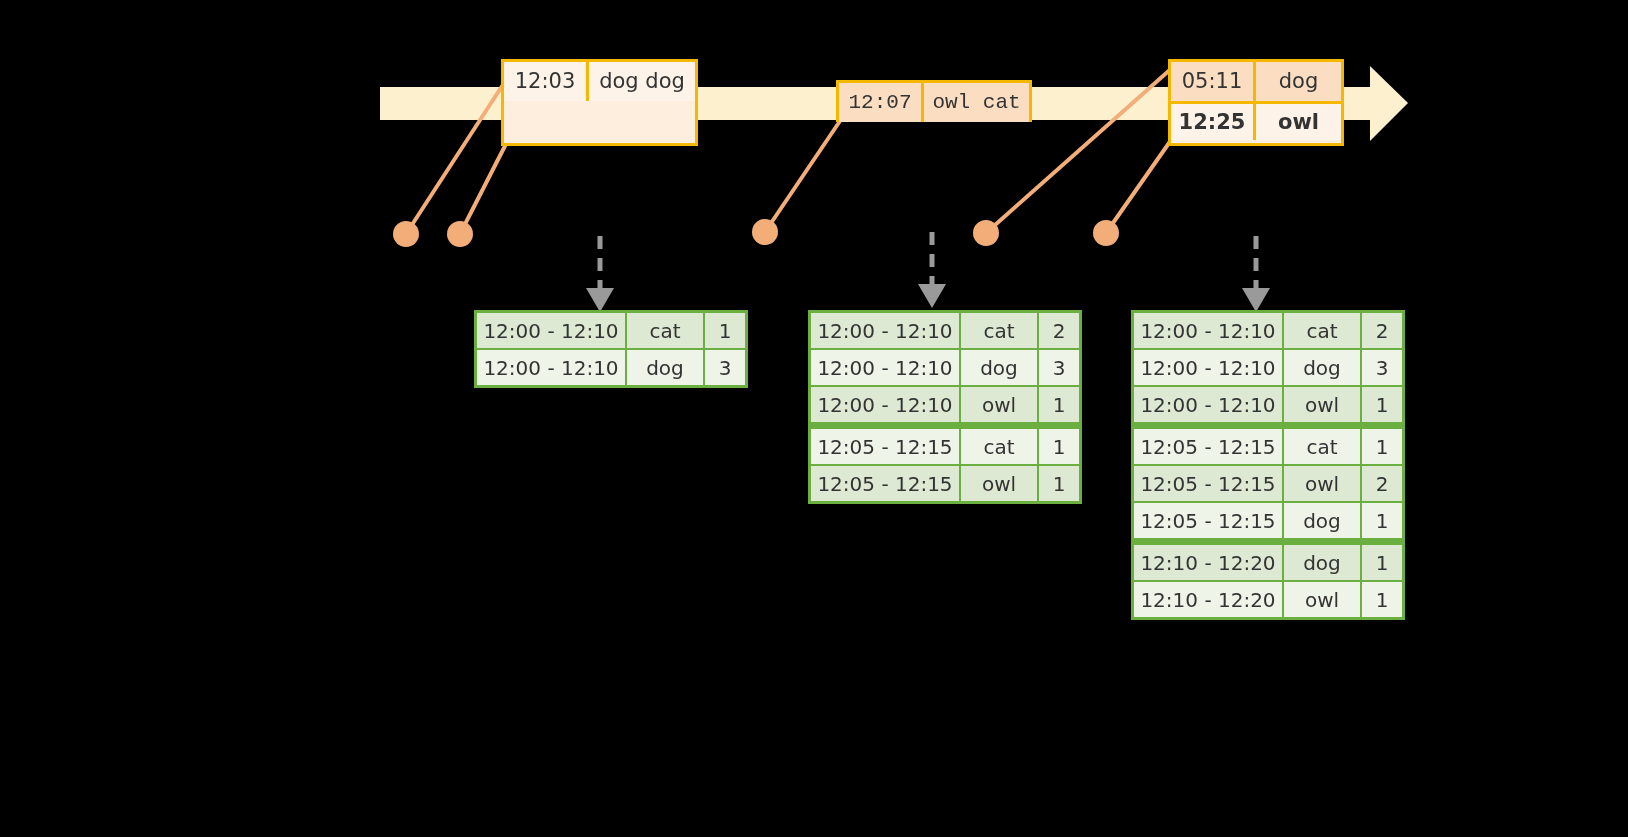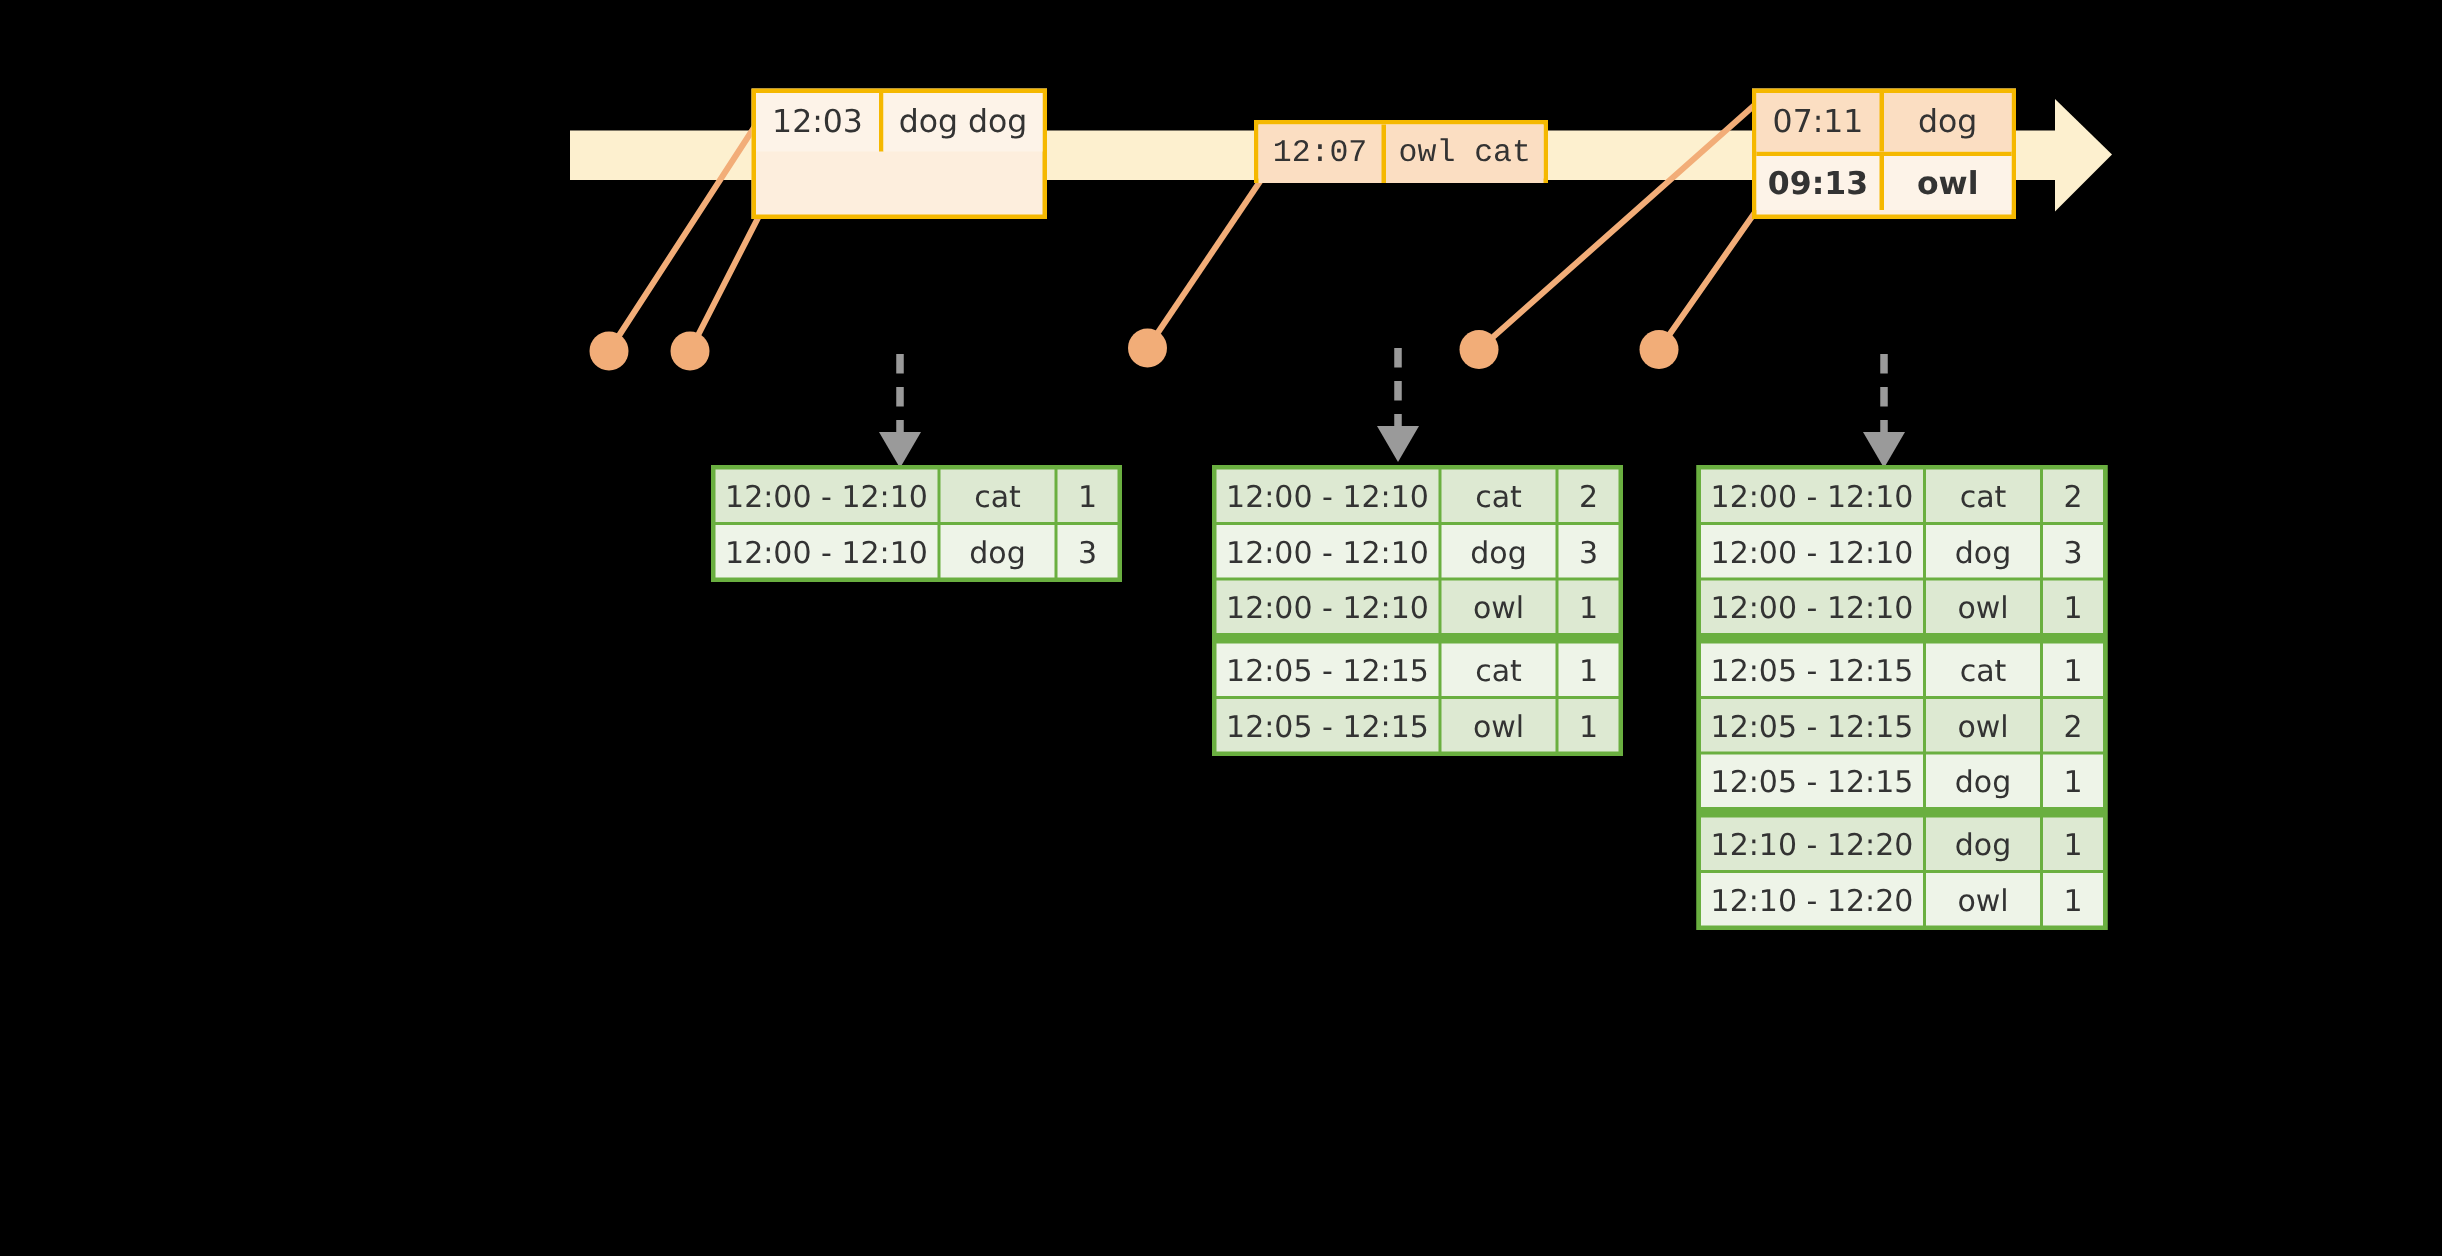--- a/index.html
+++ b/index.html
@@ -110,25 +110,25 @@
 
   <div class="event-box" style="left:836px;top:80px;width:196px;height:42px;font-family:Liberation Mono, monospace;">
     <div class="event-row shade">
       <div class="ev-cell ev-time">12:07</div>
       <div class="ev-cell ev-words">owl cat</div>
     </div>
   </div>
 
   <div class="event-box" style="left:1168px;top:59px;width:176px;height:87px;">
     <div class="event-row shade">
-      <div class="ev-cell ev-time">07:11</div>
+      <div class="ev-cell ev-time">05:11</div>
       <div class="ev-cell ev-words">dog</div>
     </div>
     <div class="event-row">
-      <div class="ev-cell ev-time">09:13</div>
+      <div class="ev-cell ev-time">12:25</div>
       <div class="ev-cell ev-words">owl</div>
     </div>
   </div>
 
   <div class="dot" style="left:393px;top:221px;"></div>
   <div class="dot" style="left:447px;top:221px;"></div>
   <div class="dot" style="left:752px;top:219px;"></div>
   <div class="dot" style="left:973px;top:220px;"></div>
   <div class="dot" style="left:1093px;top:220px;"></div>
 

